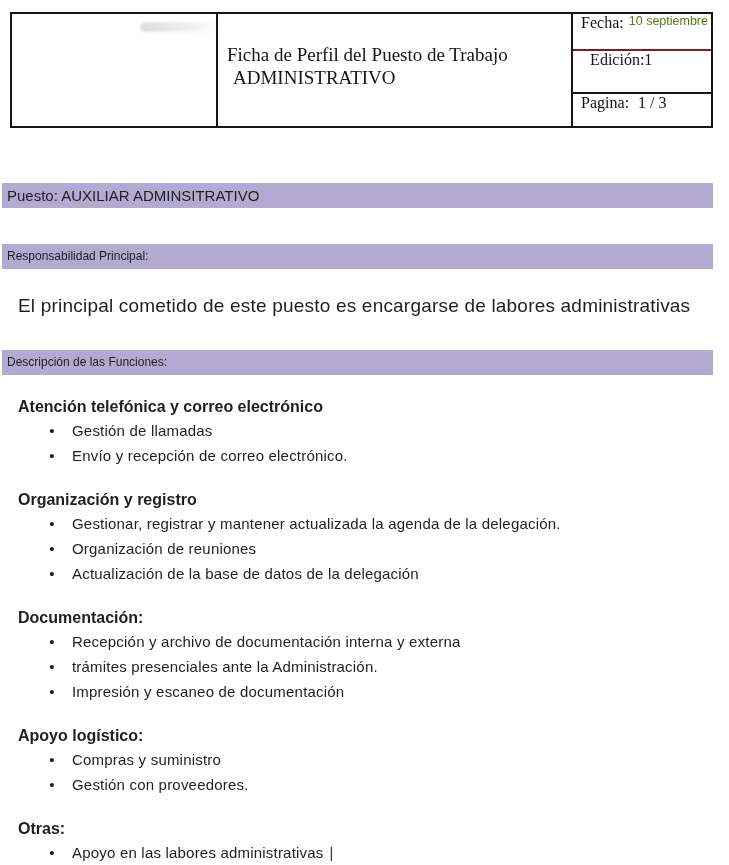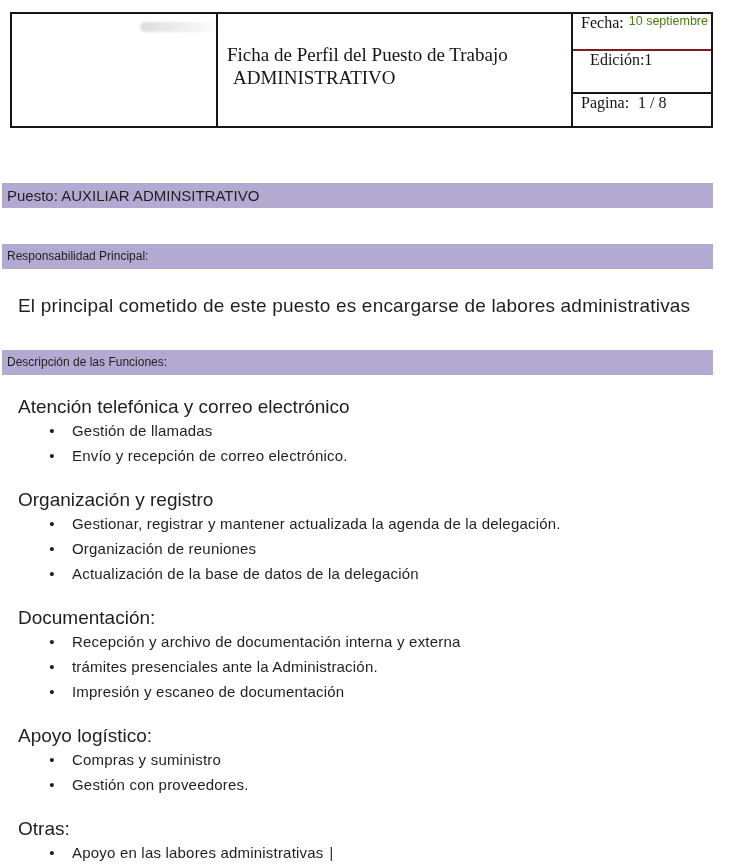--- a/index.html
+++ b/index.html
@@ -65,21 +65,21 @@
 
   
   .para {
     margin: 26px 16px 4px 18px;
     font-size: 19px; line-height: 22px;
     letter-spacing: 0.2px;
   }
 
   .fgroup { margin: 21px 16px 0 18px; }
   .ftitle {
-    font-weight: normal; font-size: 19px; line-height: 21px;
+    font-weight: bold; font-size: 16px; line-height: 21px;
     margin-bottom: 1px;
   }
   .fitem {
     display: flex; align-items: baseline;
     line-height: 25px; font-size: 15px;
     letter-spacing: 0.2px;
   }
   .bullet {
     width: 16px; text-align: center;
     margin-left: 26px; margin-right: 12px;
@@ -102,21 +102,21 @@
   <div class="cell meta-cell">
     <div class="meta-row r1">
       <span class="meta-label">Fecha:</span>
       <span class="meta-value-small">10 septiembre</span>
     </div>
     <div class="meta-row r2">
       <span class="meta-label">Edición:1</span>
     </div>
     <div class="meta-row r3">
       <span class="meta-label">Pagina:</span>
-      <span class="meta-value">1 / 8</span>
+      <span class="meta-value">1 / 3</span>
     </div>
   </div>
 </div>
 
 <div class="bar puesto">Puesto: AUXILIAR ADMINSITRATIVO</div>
 
 <div class="bar head resp">Responsabilidad Principal:</div>
 
 <div class="para">El principal cometido de este puesto es encargarse de labores administrativas</div>
 

